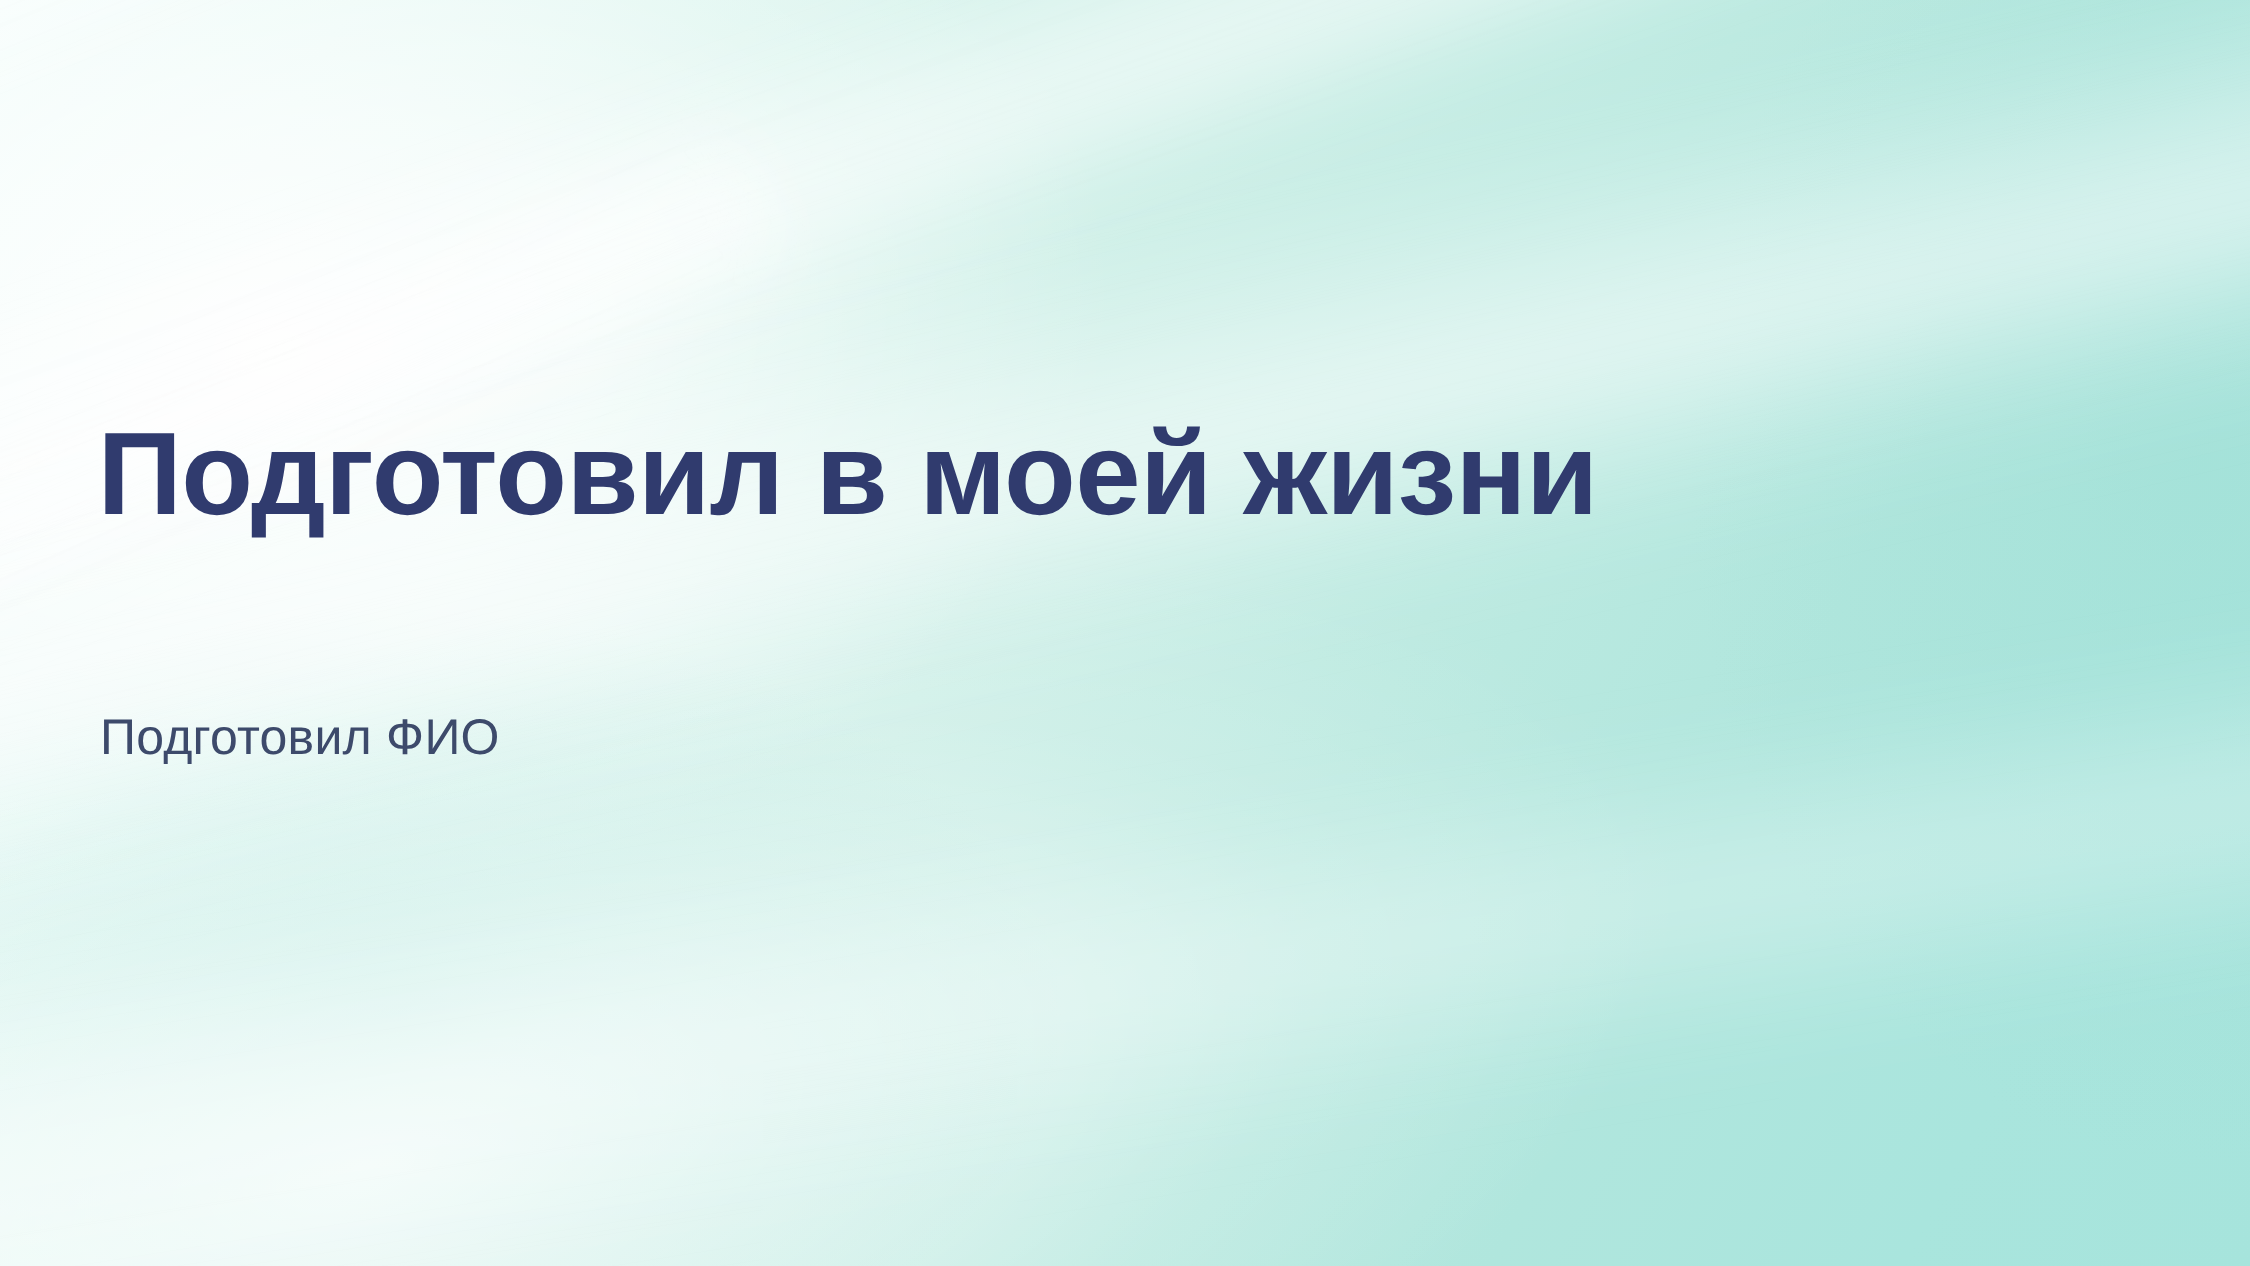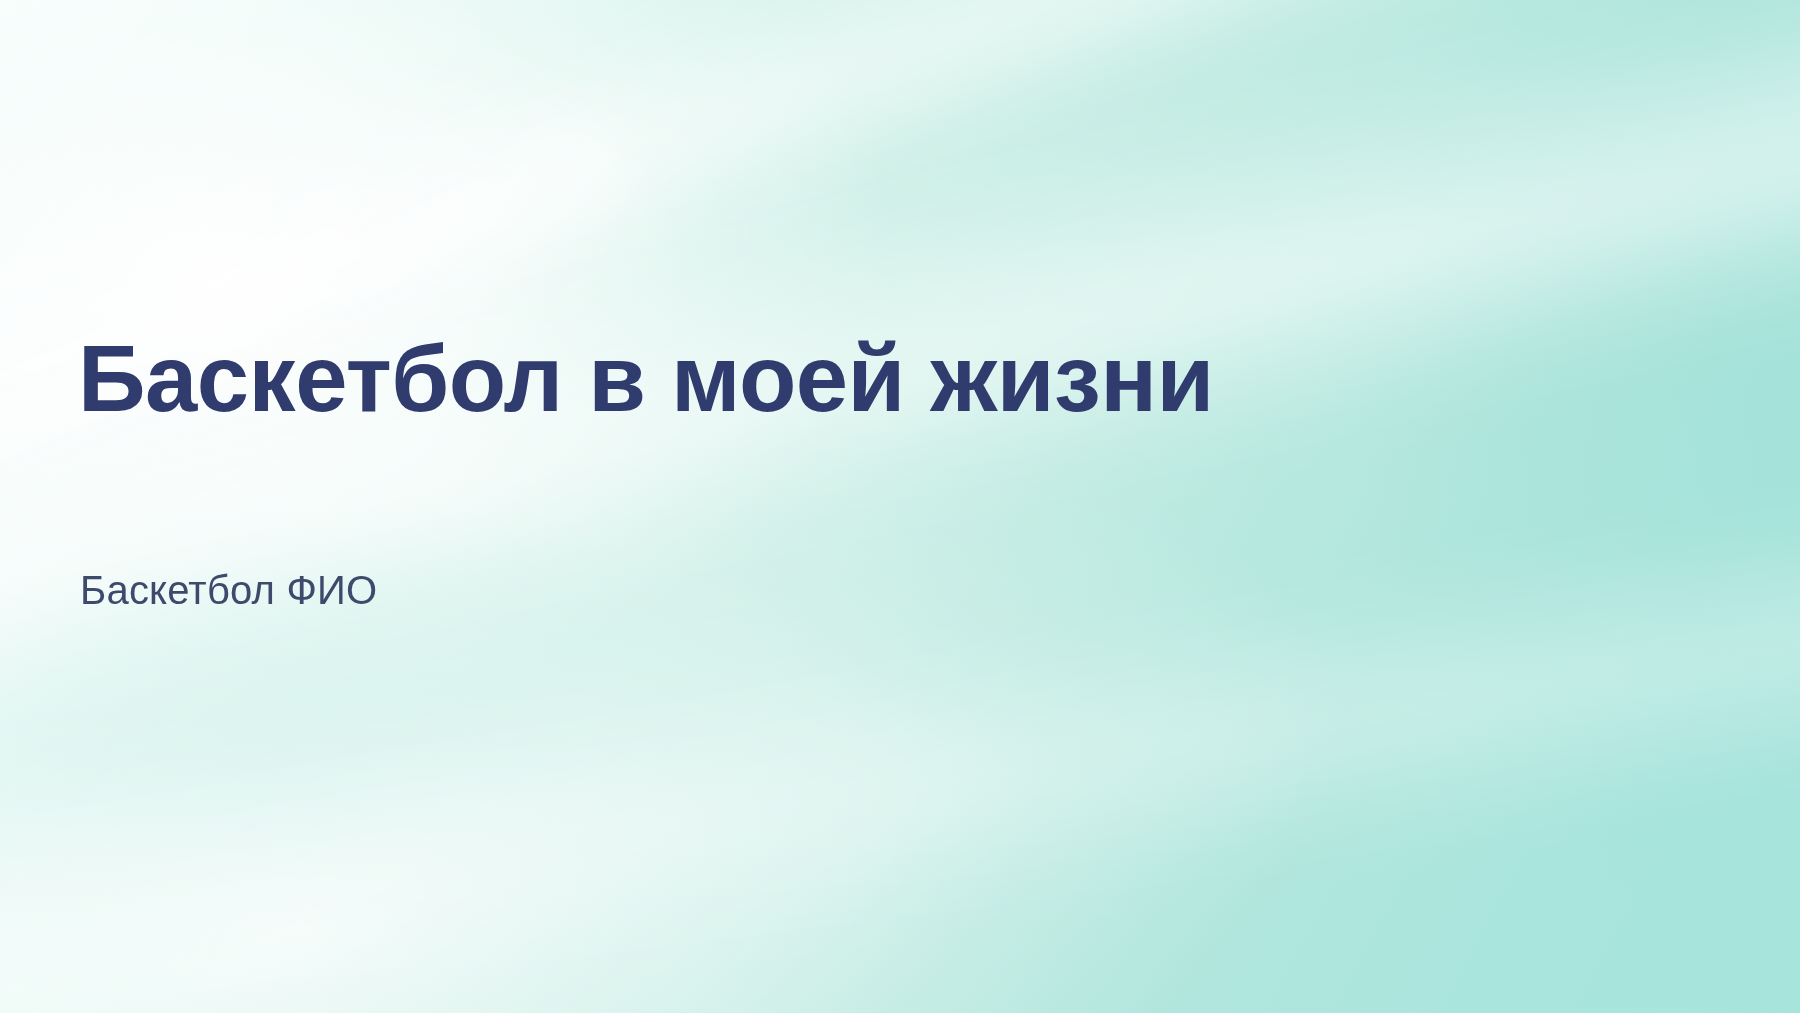--- a/index.html
+++ b/index.html
@@ -217,17 +217,17 @@
   <div class="bg-layer wave-right-shade"></div>
   <div class="bg-layer wave-bottomleft-shade"></div>
   <div class="bg-layer wave-sweep-main"></div>
   <div class="bg-layer wave-streak-a"></div>
   <div class="bg-layer wave-streak-b"></div>
   <div class="bg-layer wave-band-lower"></div>
   <div class="bg-layer wave-band-bottom"></div>
   <div class="bg-layer wave-left-ridge"></div>
 
   <div class="content">
-    <h1 class="slide-title">Баскетбол в моей жизни</h1>
-    <p class="slide-subtitle">Баскетбол ФИО</p>
+    <h1 class="slide-title">Подготовил в моей жизни</h1>
+    <p class="slide-subtitle">Подготовил ФИО</p>
   </div>
 
 </div>
 
 </body></html>

